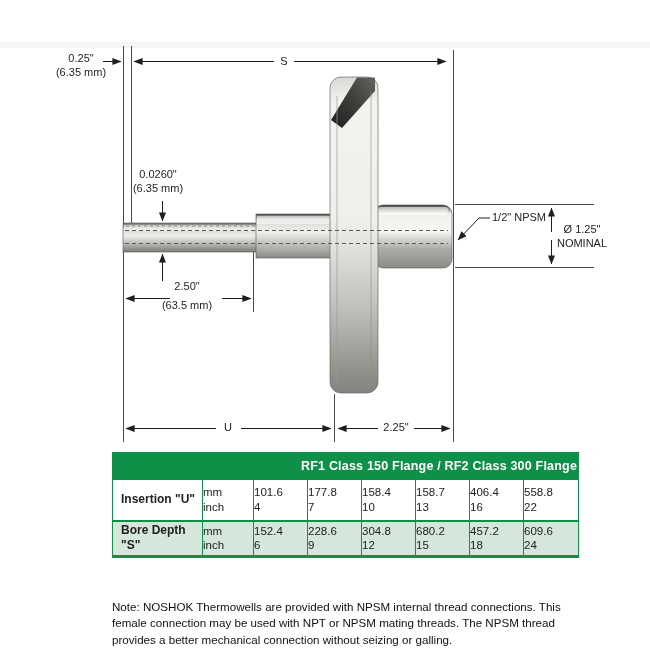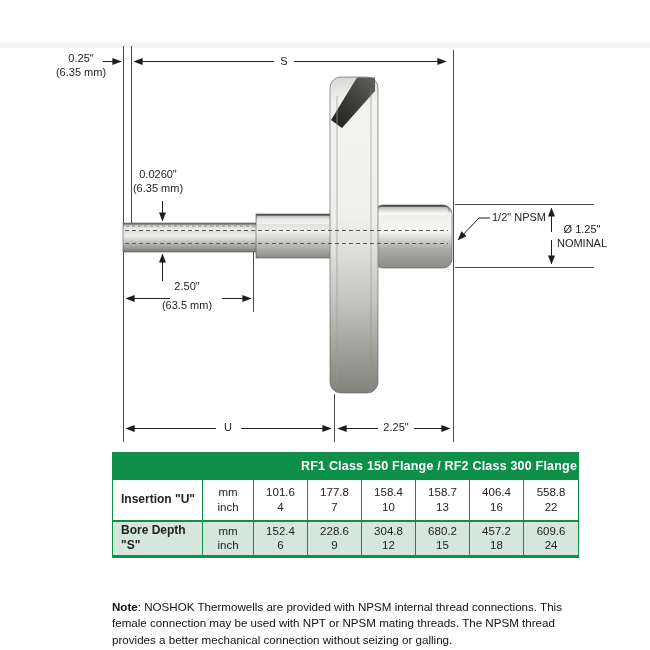--- a/index.html
+++ b/index.html
@@ -10,32 +10,32 @@
   .dlab{position:absolute;font-size:11px;line-height:12px;color:#1e1e1e;
         transform:translate(-50%,-50%);white-space:nowrap;}
   .dlab.left-anchor{transform:translate(0,-50%);}
 
   
   #spec-wrap{position:absolute;left:112px;top:452px;width:466px;}
   table.spec{table-layout:fixed;width:466px;border-collapse:collapse;}
   table.spec th.title{background:#0E9048;color:#ffffff;font-size:12.5px;font-weight:bold;
         height:24px;text-align:right;border:1px solid #0E9048;letter-spacing:.2px;}
   table.spec td{border-left:1px solid #0E9048;border-right:1px solid #0E9048;
-        font-size:11.5px;text-align:center;vertical-align:middle;line-height:1.28;padding:1px 0;}
+        font-size:11.5px;text-align:left;vertical-align:middle;line-height:1.28;padding:1px 0;}
   table.spec tr.sep td{border-top:2px solid #0E9048;}
   table.spec tr.row-u td{height:38px;}
   table.spec tr.row-s td{height:30px;background:#D5E6DA;}
   table.spec tr.row-code td{height:20px;}
   table.spec td.lbl{font-weight:bold;font-size:12px;text-align:left;padding-left:8px;}
   table.spec td.code{font-weight:bold;font-size:12px;}
   table.spec{border:1px solid #0E9048;border-bottom:3px solid #0E9048;}
 
   
   #note{position:absolute;left:112px;top:599px;width:452px;font-size:11.6px;line-height:1.42;color:#111;}
-  #note b{font-weight:bold;}
+  #note b{font-weight:normal;}
 </style>
 </head>
 <body>
 
 <div id="canvas">
 
   <div id="drawing">
     <svg width="650" height="452" viewBox="0 0 650 452">
       <defs>
         <marker id="arr" orient="auto" markerWidth="9" markerHeight="7" refX="8.6" refY="3.5">

